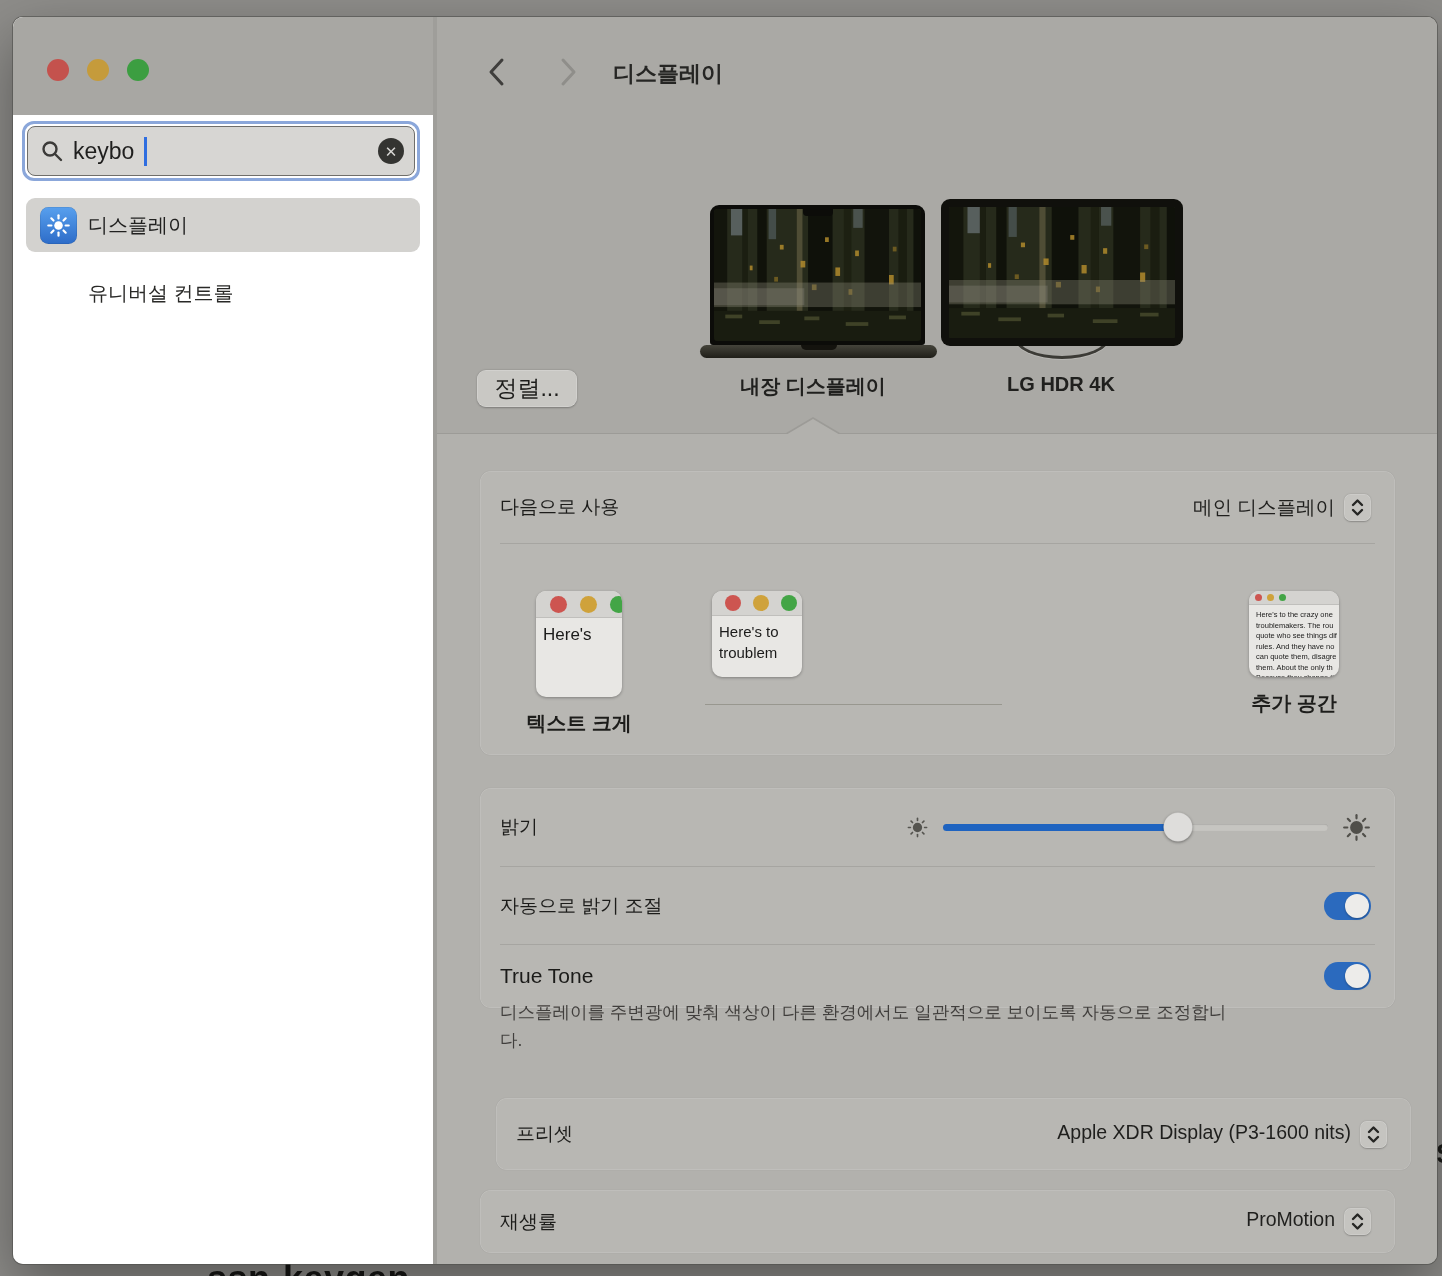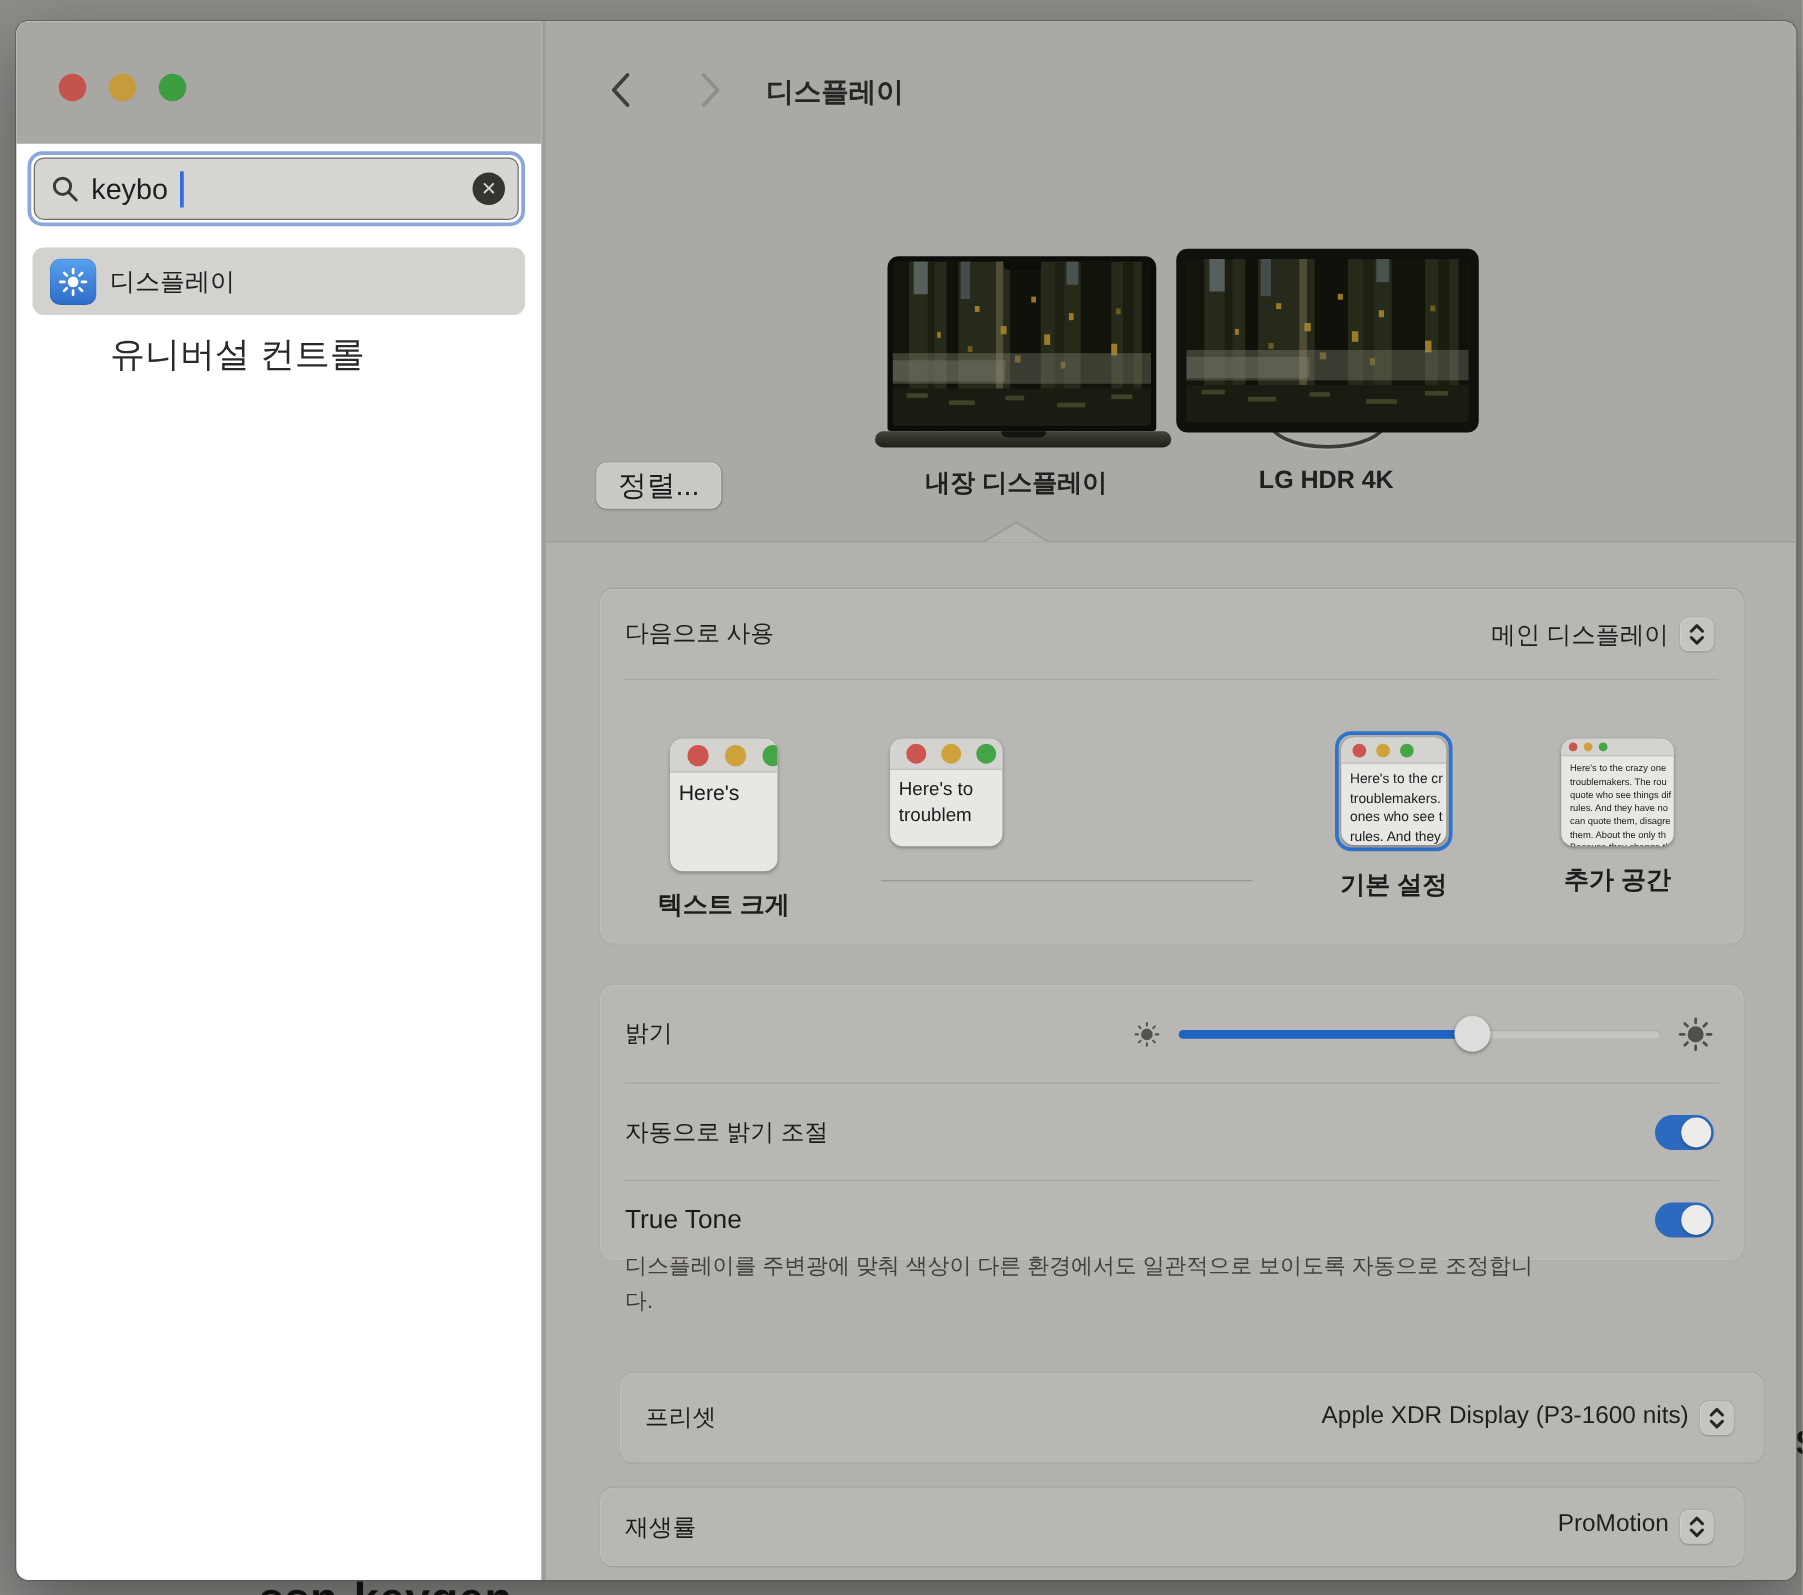--- a/index.html
+++ b/index.html
@@ -45,21 +45,21 @@
     display:flex;align-items:center;justify-content:center;font-size:15px;font-weight:700;line-height:1;}
 
   .result-row-selected{
     position:absolute;left:13px;top:181px;width:394px;height:54px;border-radius:9px;background:#d3d2cf;
     display:flex;align-items:center;padding-left:14px;gap:11px;box-sizing:border-box;
   }
   .result-icon{width:37px;height:37px;border-radius:8.5px;flex:0 0 auto;
     background:linear-gradient(#58a0ee,#2d6cc8);display:flex;align-items:center;justify-content:center;
     box-shadow:inset 0 0 0 .5px rgba(0,0,0,.15);}
   .result-label{font-size:20px;color:#212120;}
-  .result-row-plain{position:absolute;left:75px;top:248px;height:42px;display:flex;align-items:flex-start;font-size:28px;color:#29292.8;color:#292927;}
+  .result-row-plain{position:absolute;left:75px;top:248px;height:42px;display:flex;align-items:flex-end;font-size:20px;color:#29292.8;color:#292927;}
 
   
   .v-divider{width:4px;height:100%;background:#9f9e9a;flex:0 0 auto;}
 
   
   .main{position:relative;flex:1 1 auto;height:100%;background:#b2b1ad;}
   .main-top{position:absolute;left:0;top:0;width:100%;height:416px;background:#aaa9a5;border-bottom:1px solid #9c9b97;box-sizing:content-box;}
   .nav-btn{position:absolute;top:38px;width:30px;height:34px;display:flex;align-items:center;justify-content:center;}
   .nav-back{left:44px;}
   .nav-fwd{left:116px;}
@@ -339,38 +339,20 @@
               <div class="mini-titlebar" style="height: 24px; padding-left: 13px; gap: 12px;">
                 <span class="mini-dot" style="height: 16px; width: 16px; background: rgb(205, 85, 80);"></span>
                 <span class="mini-dot" style="height: 16px; width: 16px; background: rgb(207, 162, 59);"></span>
                 <span class="mini-dot" style="height: 16px; width: 16px; background: rgb(67, 165, 70);"></span>
               </div>
               <div class="mini-body" style="font-size: 15px; line-height: 21px;">
                 <div class="mini-line">Here's to</div>
                 <div class="mini-line">troublem</div>
               </div>
             </div>
-          </div>
-          <div class="res-option" style="left: 565px;">
-            <div class="res-sel-ring">
-              <div class="mini-window" style="width: 84px; height: 86px;">
-                <div class="mini-titlebar" style="height: 20px; padding-left: 9px; gap: 8px;">
-                  <span class="mini-dot" style="height: 11px; width: 11px; background: rgb(205, 85, 80);"></span>
-                  <span class="mini-dot" style="height: 11px; width: 11px; background: rgb(207, 162, 59);"></span>
-                  <span class="mini-dot" style="height: 11px; width: 11px; background: rgb(67, 165, 70);"></span>
-                </div>
-                <div class="mini-body" style="font-size: 11px; line-height: 15.5px;">
-                  <div class="mini-line">Here's to the cr</div>
-                  <div class="mini-line">troublemakers.</div>
-                  <div class="mini-line">ones who see t</div>
-                  <div class="mini-line">rules. And they</div>
-                </div>
-              </div>
-            </div>
-            <div class="res-label">기본 설정</div>
           </div>
           <div class="res-option" style="left: 744px;">
             <div class="mini-window" style="width: 90px; height: 86px;">
               <div class="mini-titlebar" style="height: 13px; padding-left: 6px; gap: 5px;">
                 <span class="mini-dot" style="height: 7px; width: 7px; background: rgb(205, 85, 80);"></span>
                 <span class="mini-dot" style="height: 7px; width: 7px; background: rgb(207, 162, 59);"></span>
                 <span class="mini-dot" style="height: 7px; width: 7px; background: rgb(67, 165, 70);"></span>
               </div>
               <div class="mini-body" style="font-size: 7.5px; line-height: 10.5px;">
                 <div class="mini-line">Here's to the crazy one</div>

